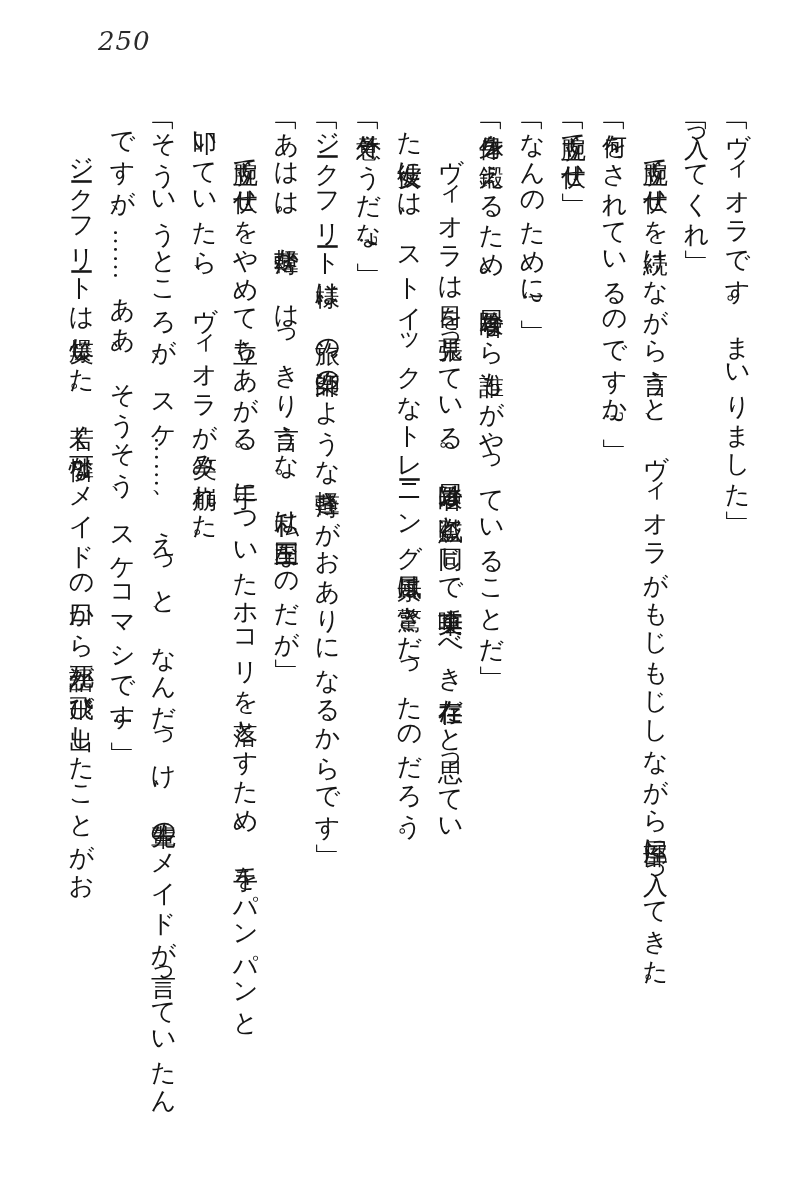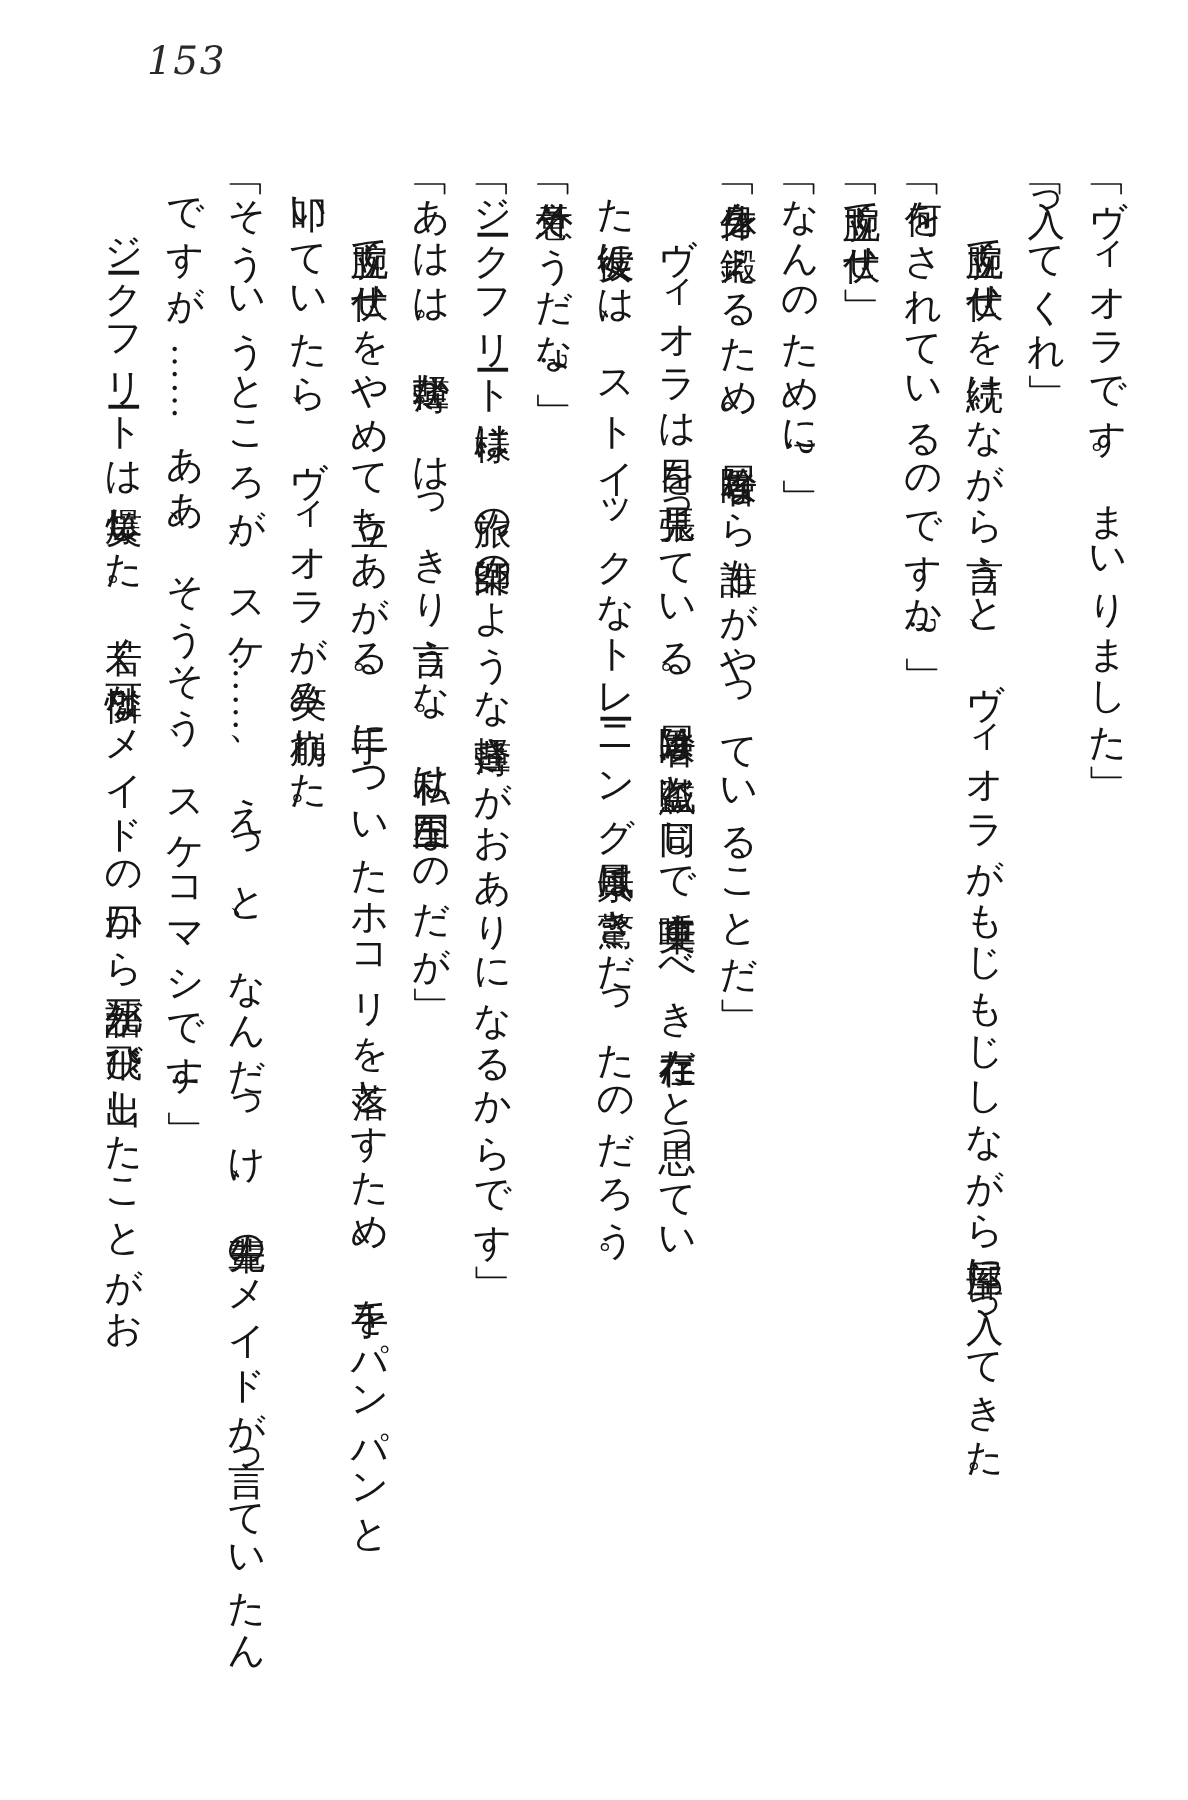--- a/index.html
+++ b/index.html
@@ -43,21 +43,21 @@
     white-space: nowrap;
   }
   .line.indent {
     text-indent: 26px;
   }
 </style>
 </head>
 <body>
 
 <div class="page">
-  <div class="page-number">153</div>
+  <div class="page-number">250</div>
   <div class="text-body">
       <div class="line">「ヴィオラです。まいりました」</div>
       <div class="line">「入ってくれ」</div>
       <div class="line indent">腕立て伏せを続けながら言うと、ヴィオラがもじもじしながら部屋に入ってきた。</div>
       <div class="line">「何をされているのですか?」</div>
       <div class="line">「腕立て伏せ」</div>
       <div class="line">「なんのために?」</div>
       <div class="line">「身体を鍛えるため。冒険者なら誰もがやっていることだ」</div>
       <div class="line indent">ヴィオラは目を見張っている。冒険者は盗賊と同じで唾棄すべき存在だと思ってい</div>
       <div class="line">た彼女には、ストイックなトレーニング風景は驚きだったのだろう。</div>

